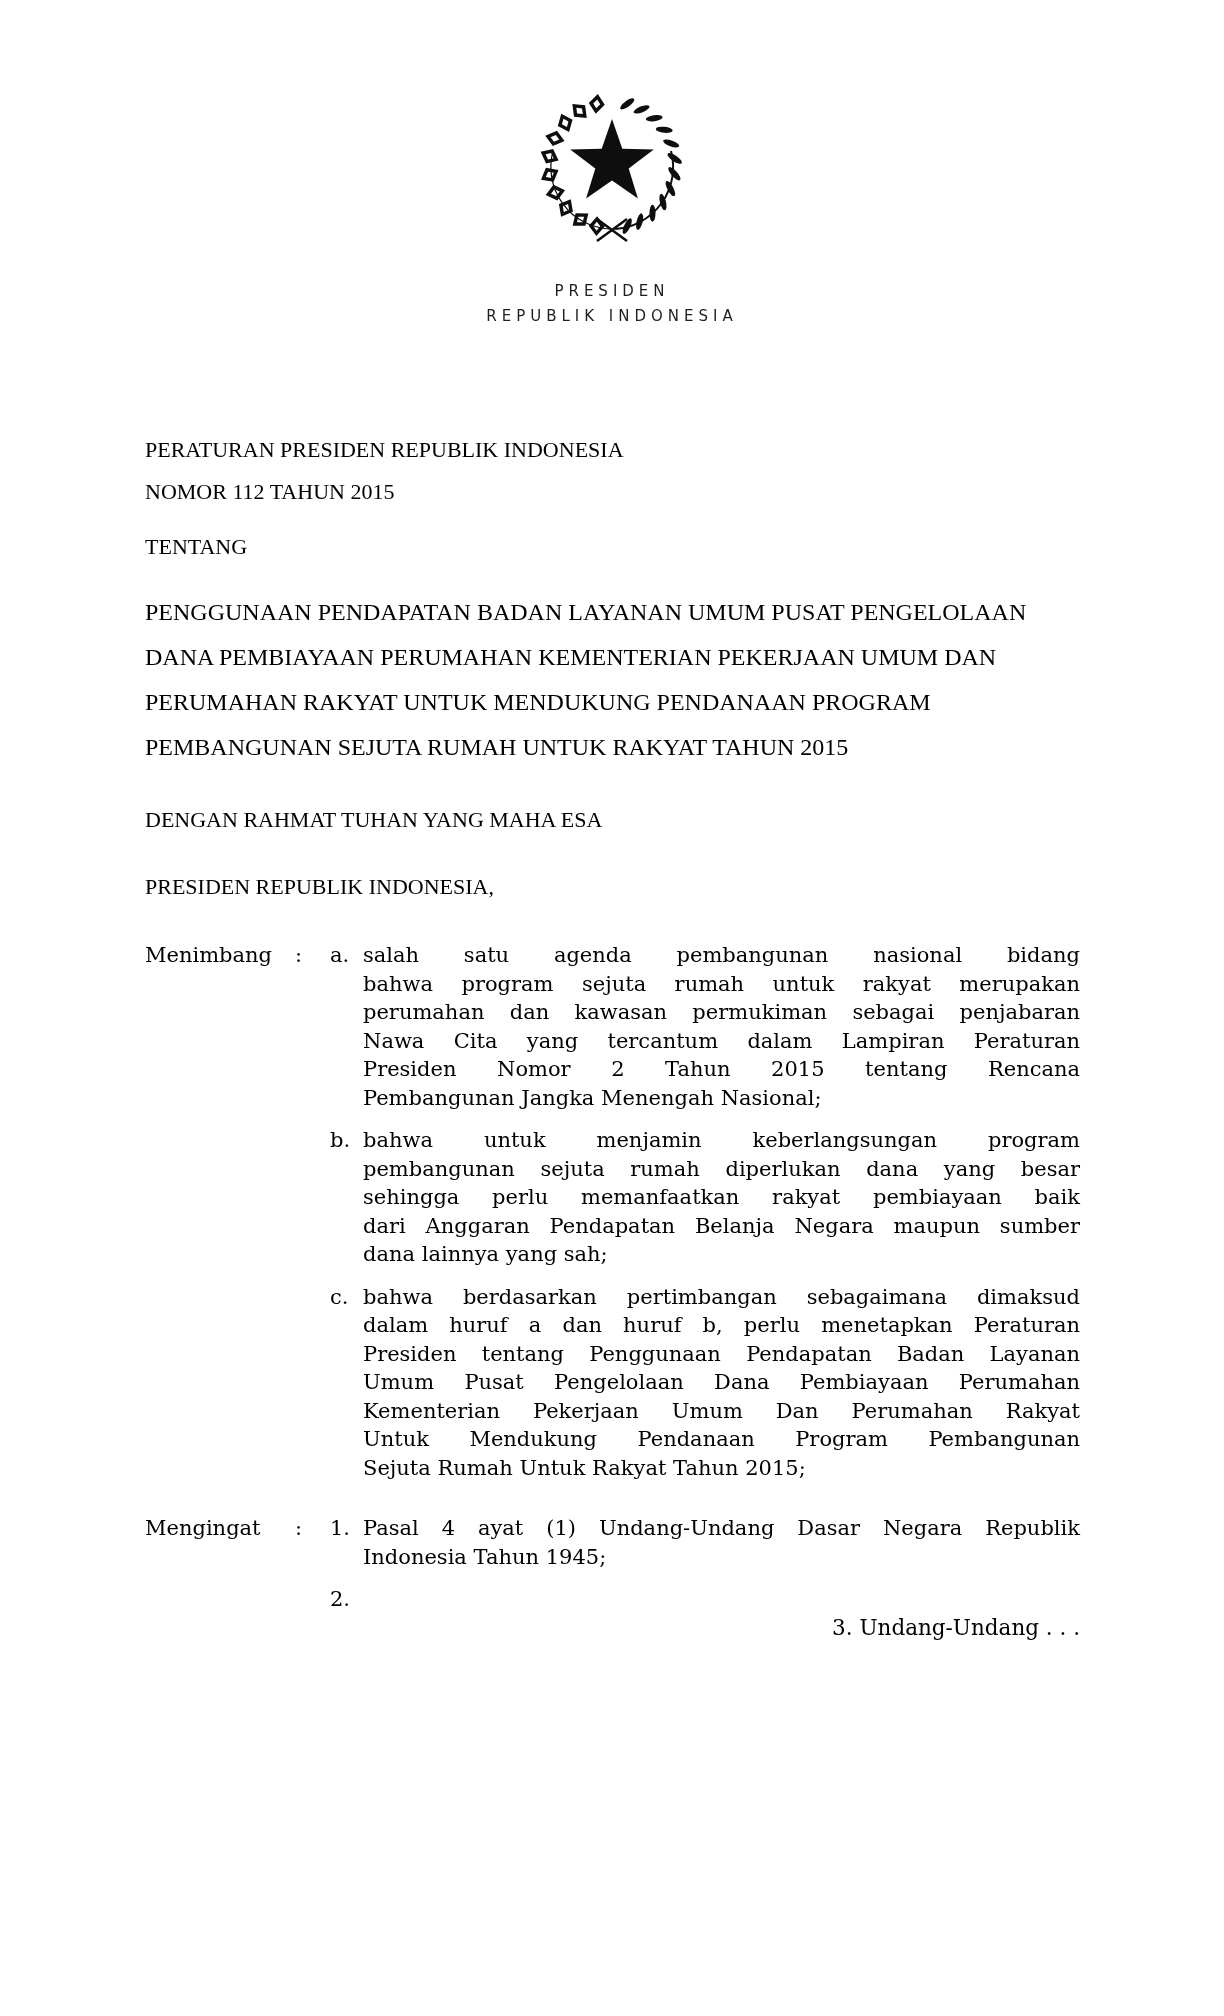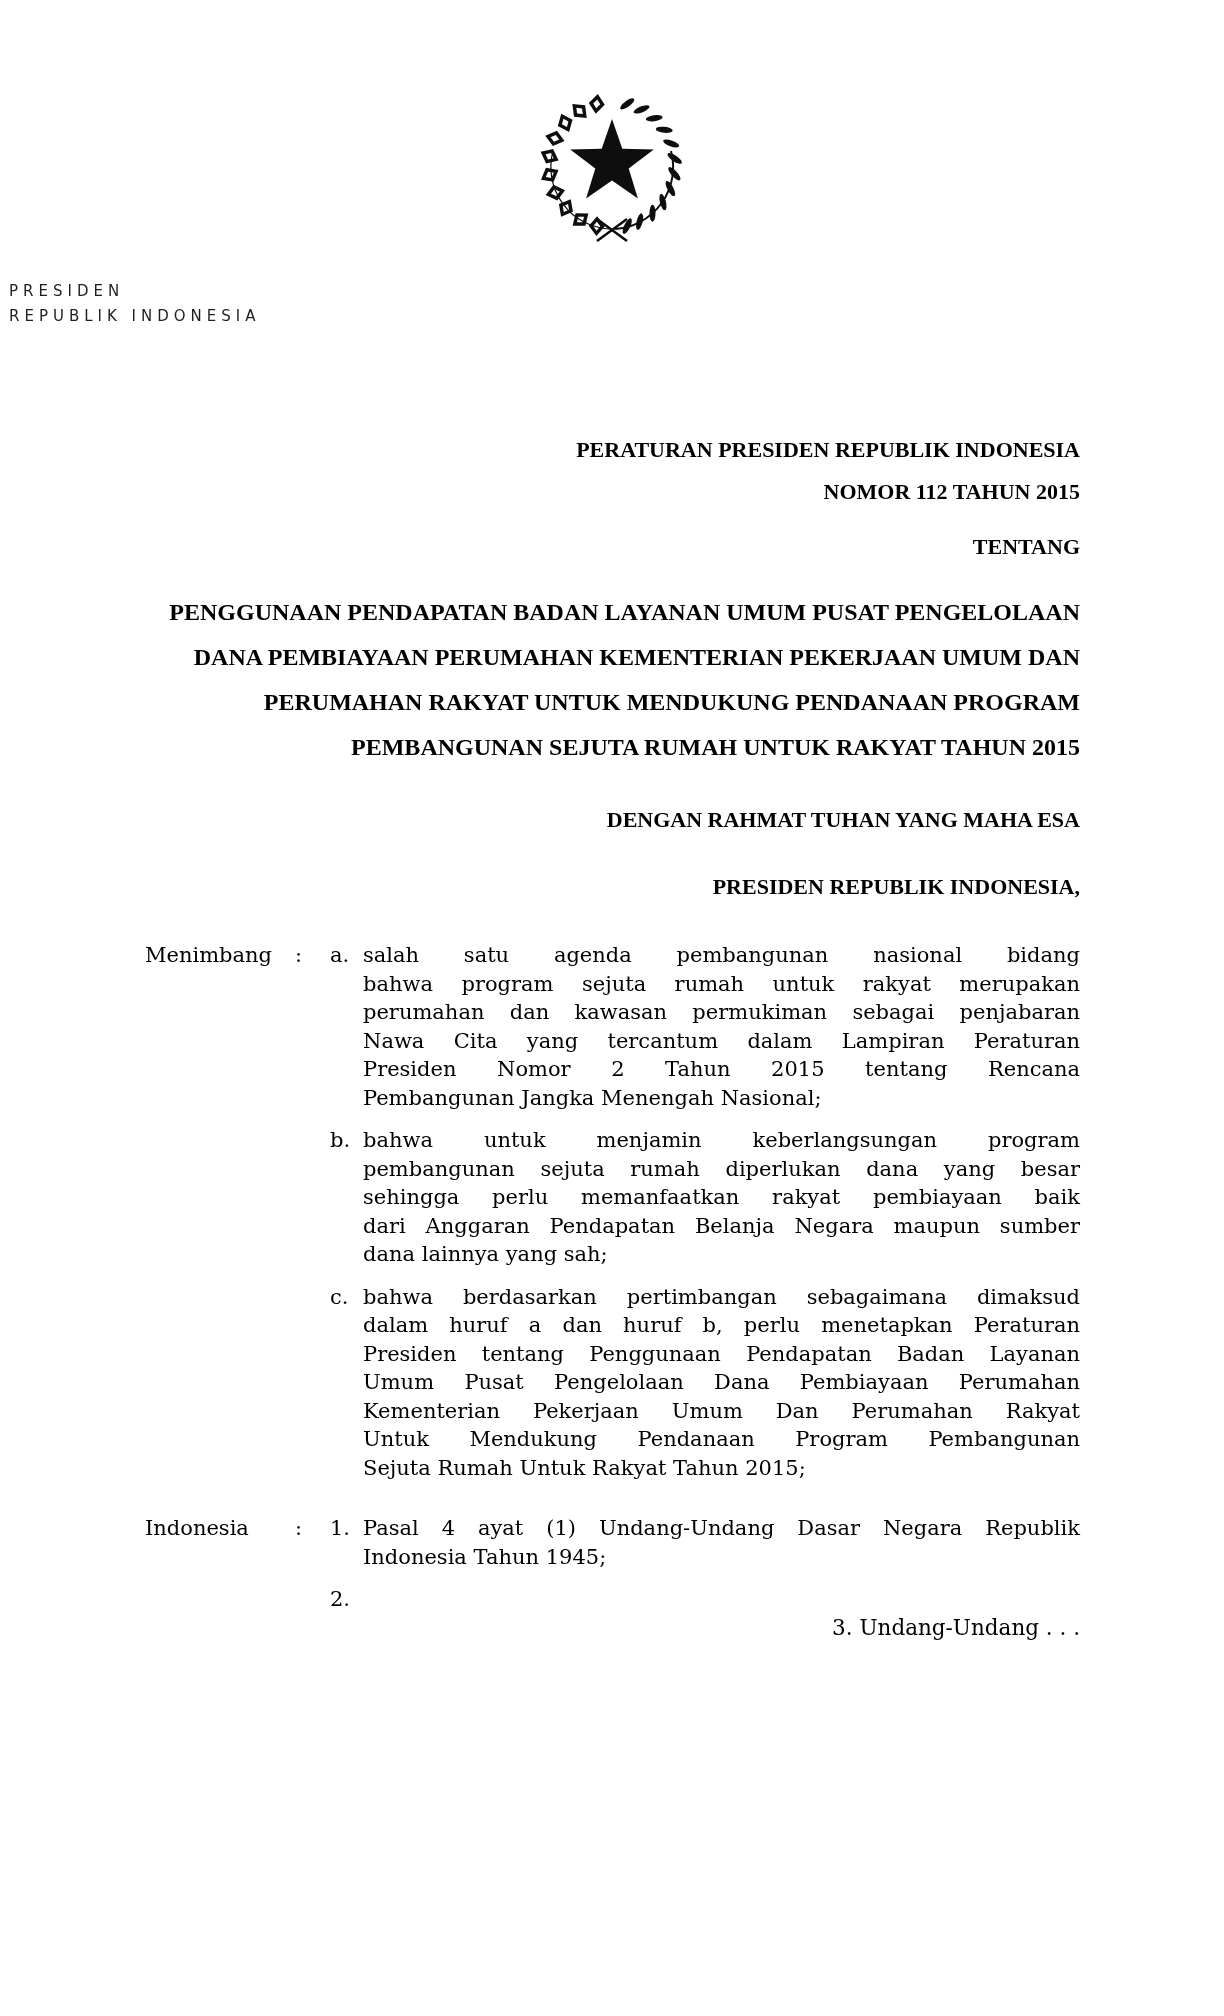--- a/index.html
+++ b/index.html
@@ -8,32 +8,31 @@
     position:relative;overflow:hidden;
     font-family:"DejaVu Serif", serif;
   }
   .content{padding:0 144px 0 145px;}
 
   
   .emblem-wrap{margin-top:93px;text-align:center;}
 
   
   .letterhead{
-    margin-top:32px;text-align:left;
+    margin-top:32px;text-align:center;
     font-family:"DejaVu Sans", sans-serif;
     font-size:15px;line-height:25px;letter-spacing:5px;
     color:#1f1f1f;
-    margin-left:9px;
   }
 
   
   .h{
-    text-align:right;
+    text-align:left;
     font-family:"Liberation Serif", serif;
-    font-size:22px;line-height:26px;font-weight:700;
+    font-size:22px;line-height:26px;font-weight:400;
   }
   .doc-title{margin-top:108px;}
   .doc-number{margin-top:16px;}
   .tentang{margin-top:29px;}
   .subject{margin-top:30px;font-size:24px;line-height:45px;}
   .invocation{margin-top:37px;}
   .authority{margin-top:41px;}
 
   
   .clauses{font-size:21px;line-height:28.5px;}
@@ -158,21 +157,21 @@
             <div class="jline">Umum Pusat Pengelolaan Dana Pembiayaan Perumahan</div>
             <div class="jline">Kementerian Pekerjaan Umum Dan Perumahan Rakyat</div>
             <div class="jline">Untuk Mendukung Pendanaan Program Pembangunan</div>
             <div class="jline">Sejuta Rumah Untuk Rakyat Tahun 2015;</div>
           </div>
       </div>
     </div>
 
     <div class="clauses section-mengingat">
       <div class="row">
-        <div class="cell-label">Indonesia</div>
+        <div class="cell-label">Mengingat</div>
         <div class="cell-colon">:</div>
         <div class="cell-marker">1.</div>
         <div class="jlines">
             <div class="jline">Pasal 4 ayat (1) Undang-Undang Dasar Negara Republik</div>
             <div class="jline">Indonesia Tahun 1945;</div>
           </div>
       </div>
       <div class="row">
         <div class="cell-label"></div>
         <div class="cell-colon"></div>

